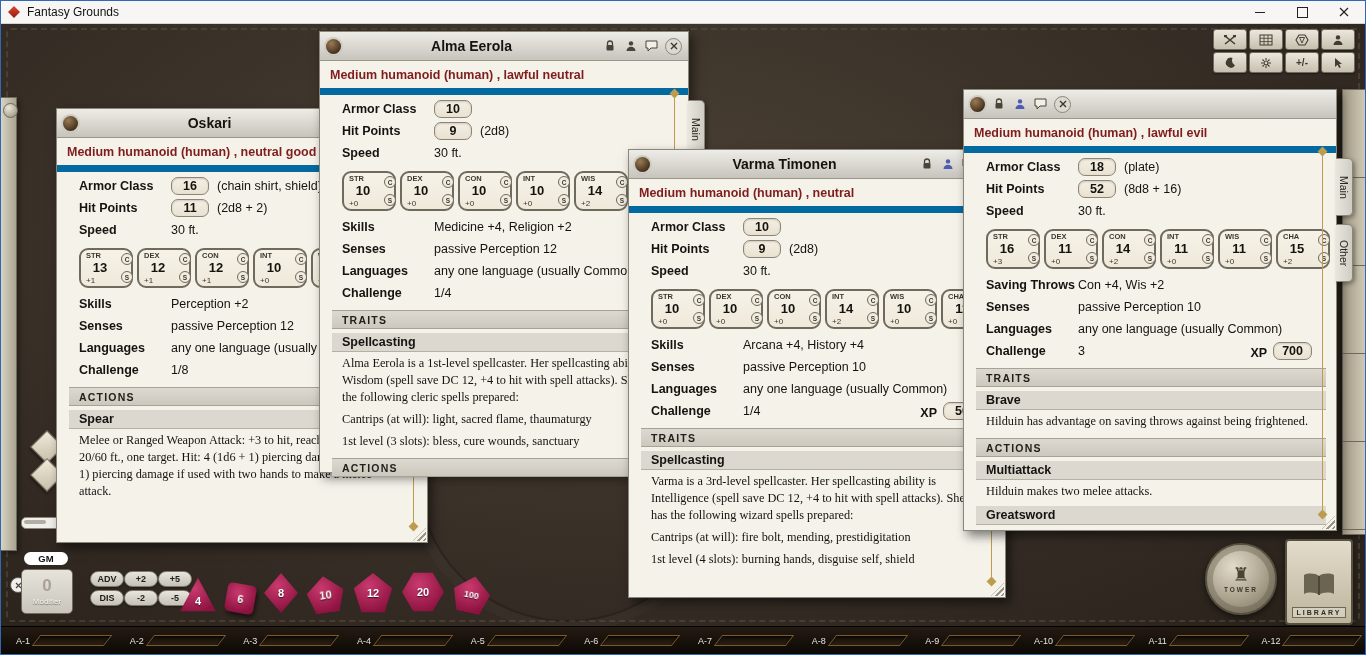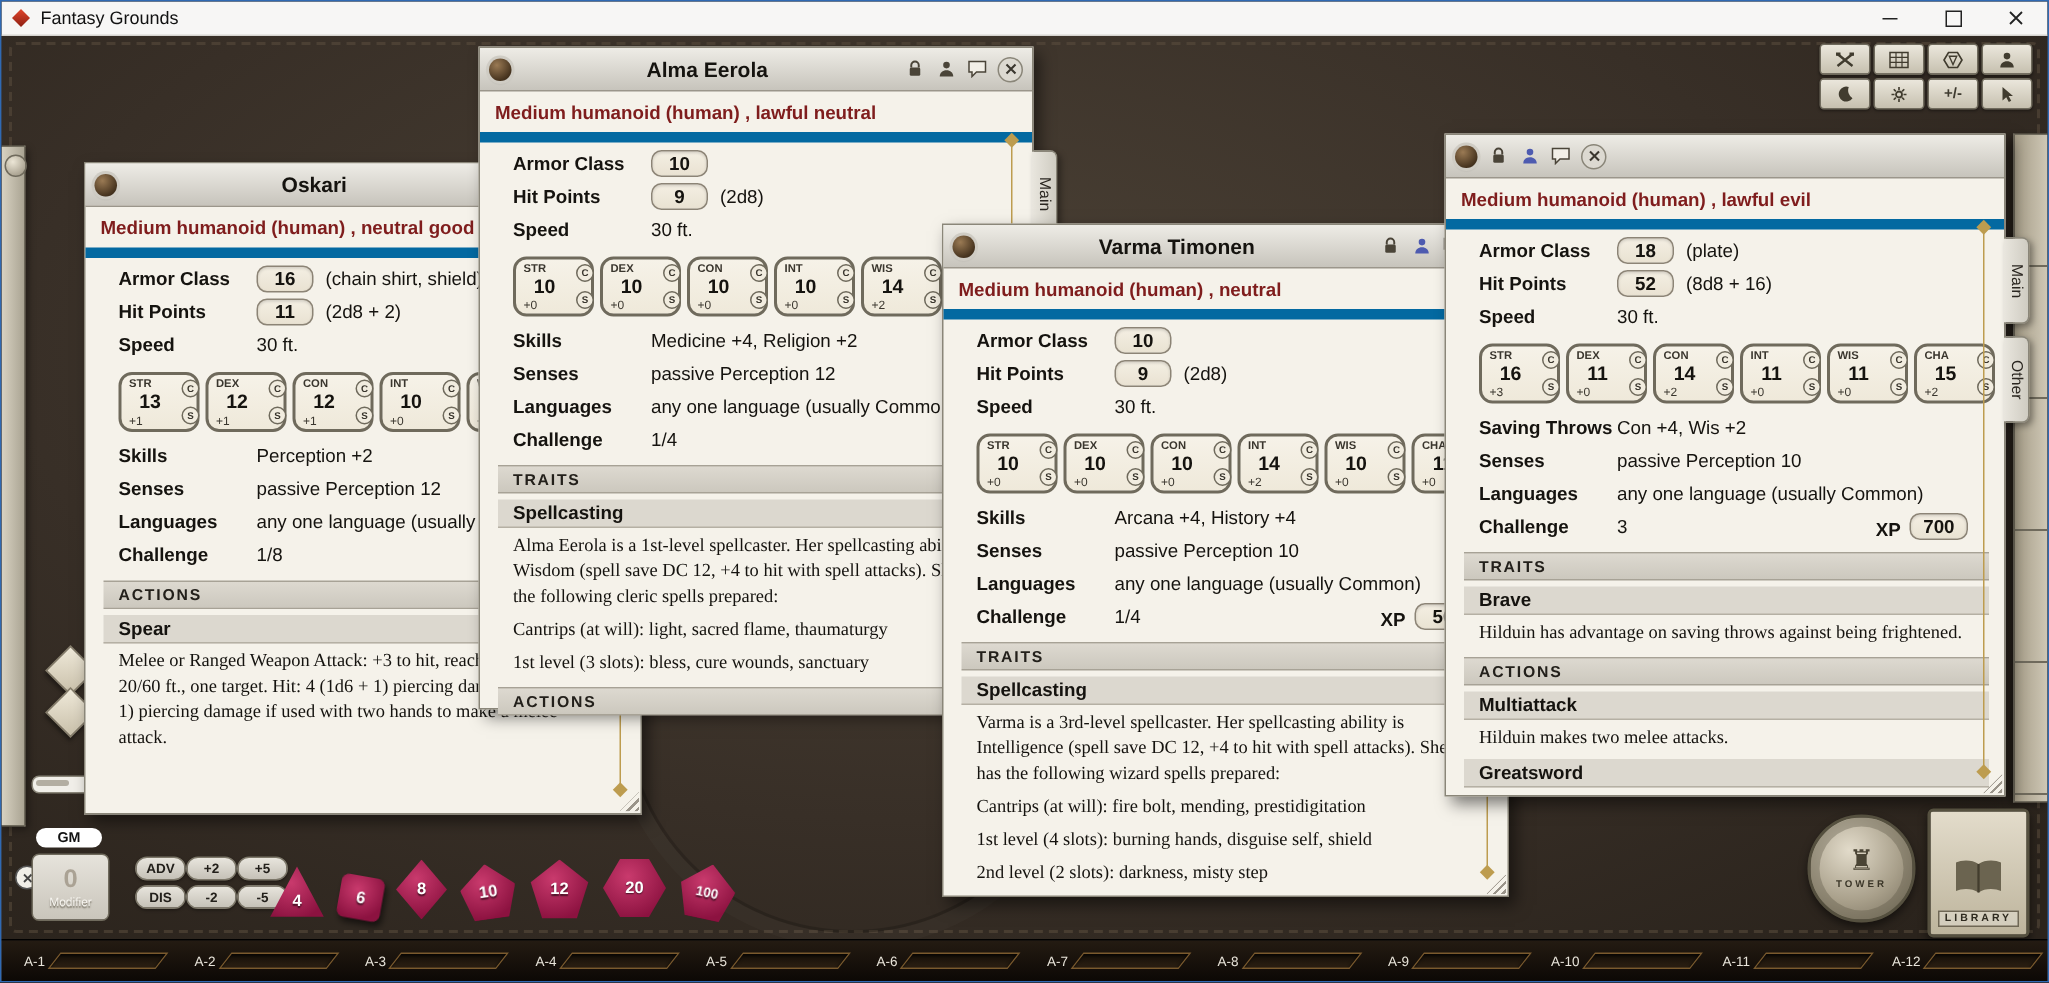--- a/index.html
+++ b/index.html
@@ -573,21 +573,20 @@
           <span class="xp">
             <span class="xp-l">XP</span>
             <span class="vbox">50</span>
           </span>
         </div>
         <div class="sec">TRAITS</div>
         <div class="trait">Spellcasting</div>
         <div class="para">Varma is a 3rd-level spellcaster. Her spellcasting ability is Intelligence (spell save DC 12, +4 to hit with spell attacks). She has the following wizard spells prepared:</div>
         <div class="para">Cantrips (at will): fire bolt, mending, prestidigitation</div>
         <div class="para">1st level (4 slots): burning hands, disguise self, shield</div>
-        <div class="para">2nd level (2 slots): darkness, misty step</div>
       </div>
       <div class="vline"></div>
       <div class="grip"></div>
     </div>
 
     <div class="sheet w3">
       <div class="tabs">
         <div class="side-tab">Main</div>
 
         <div class="side-tab">Other</div>

